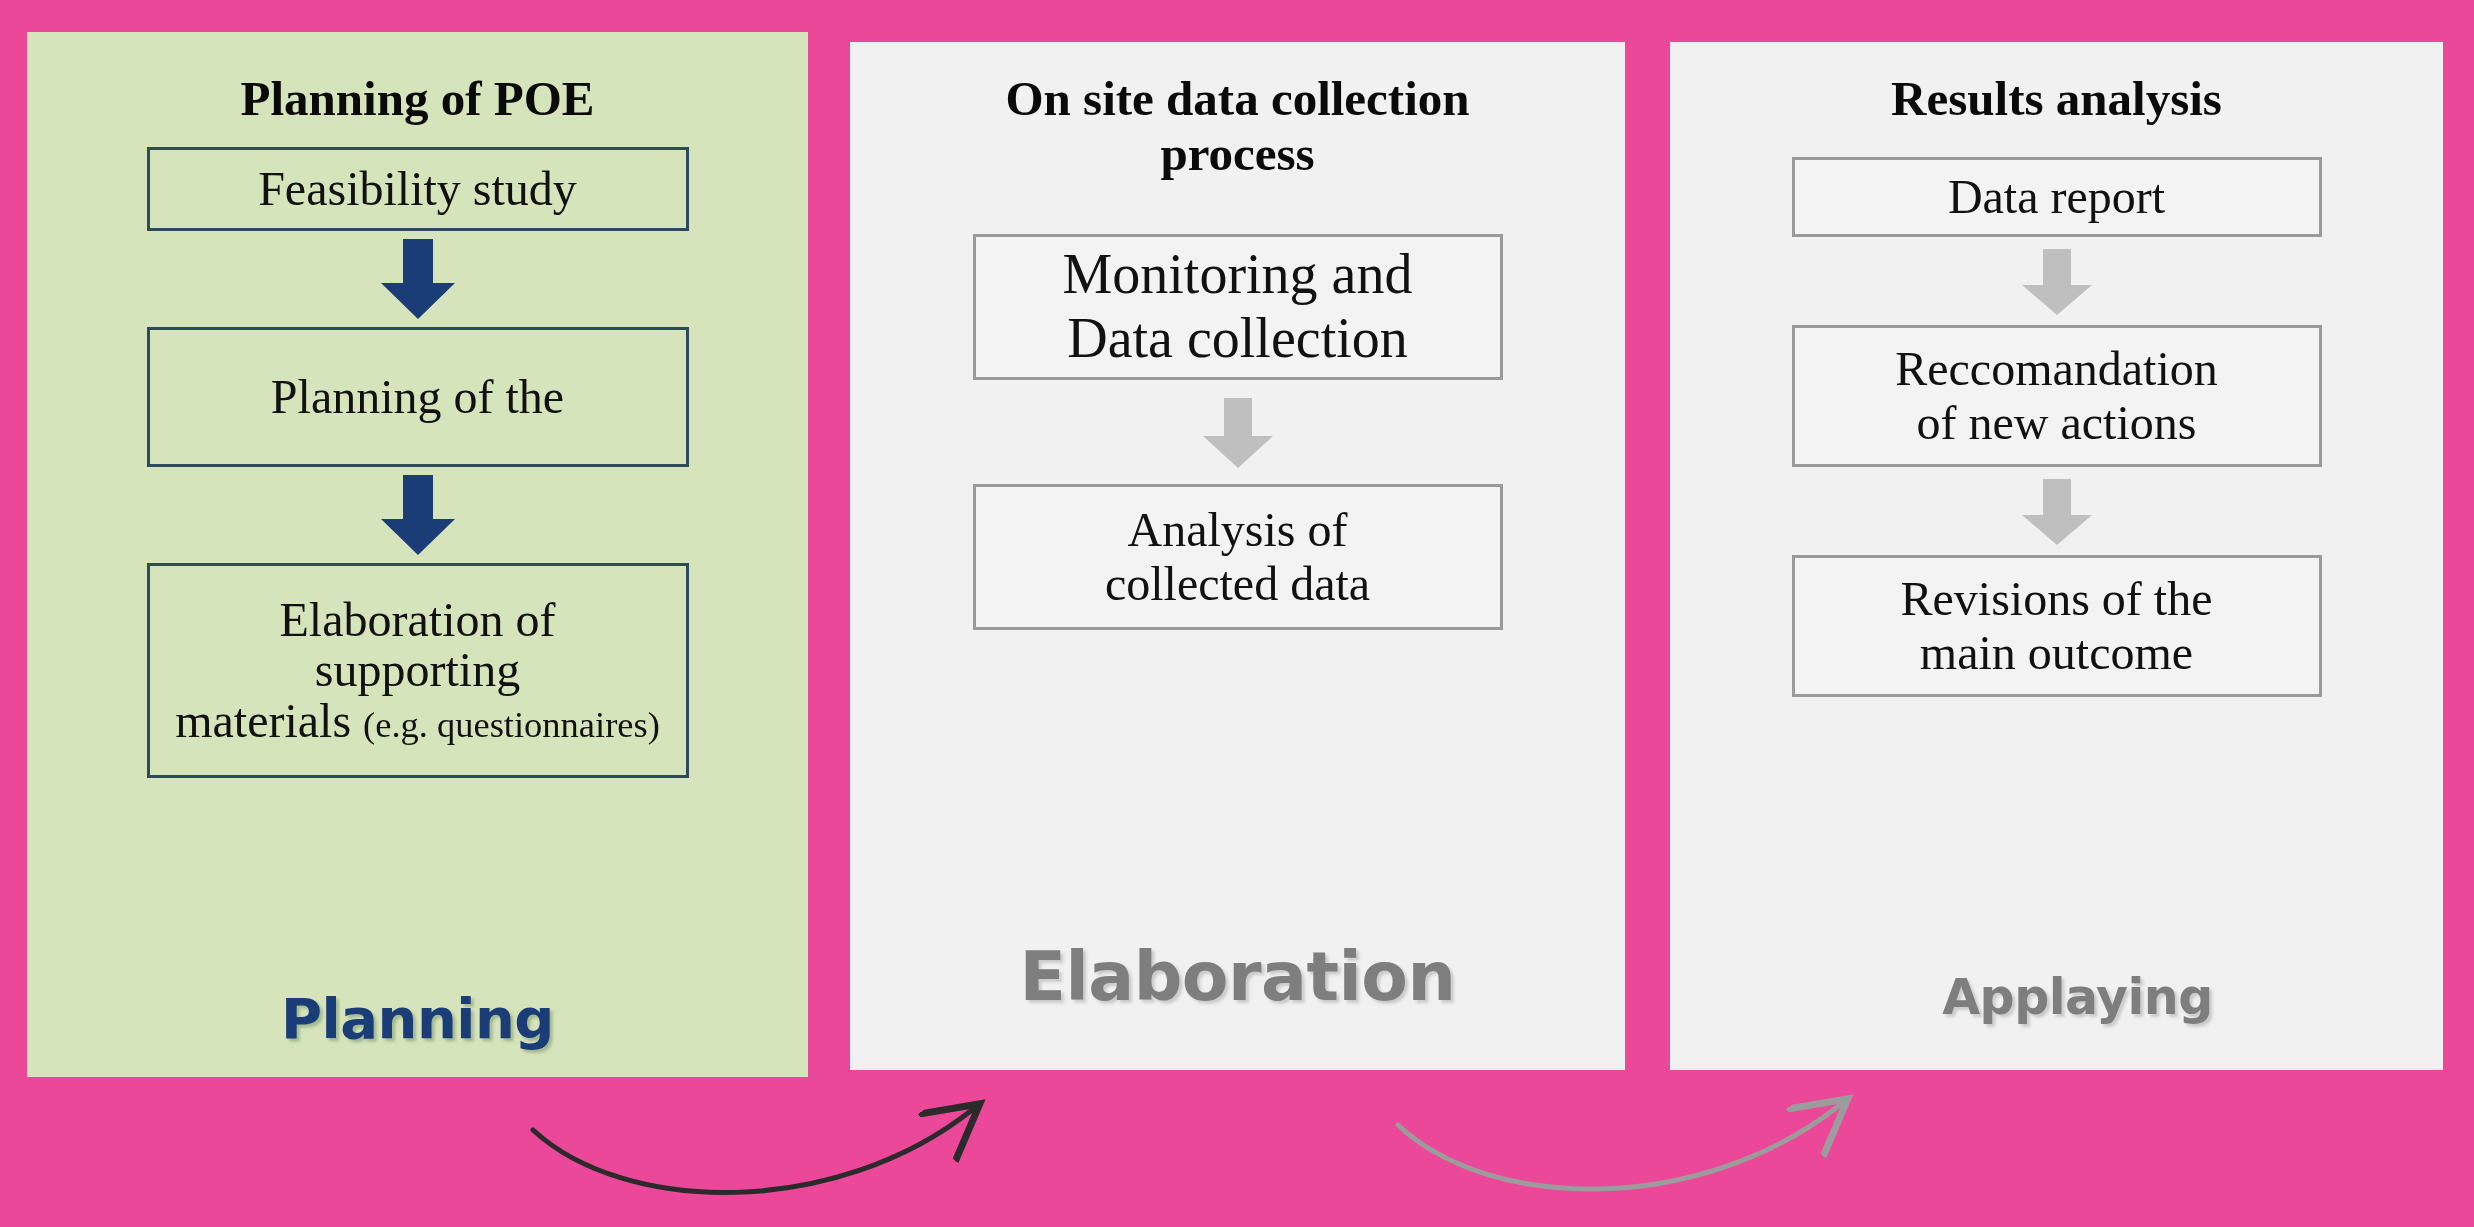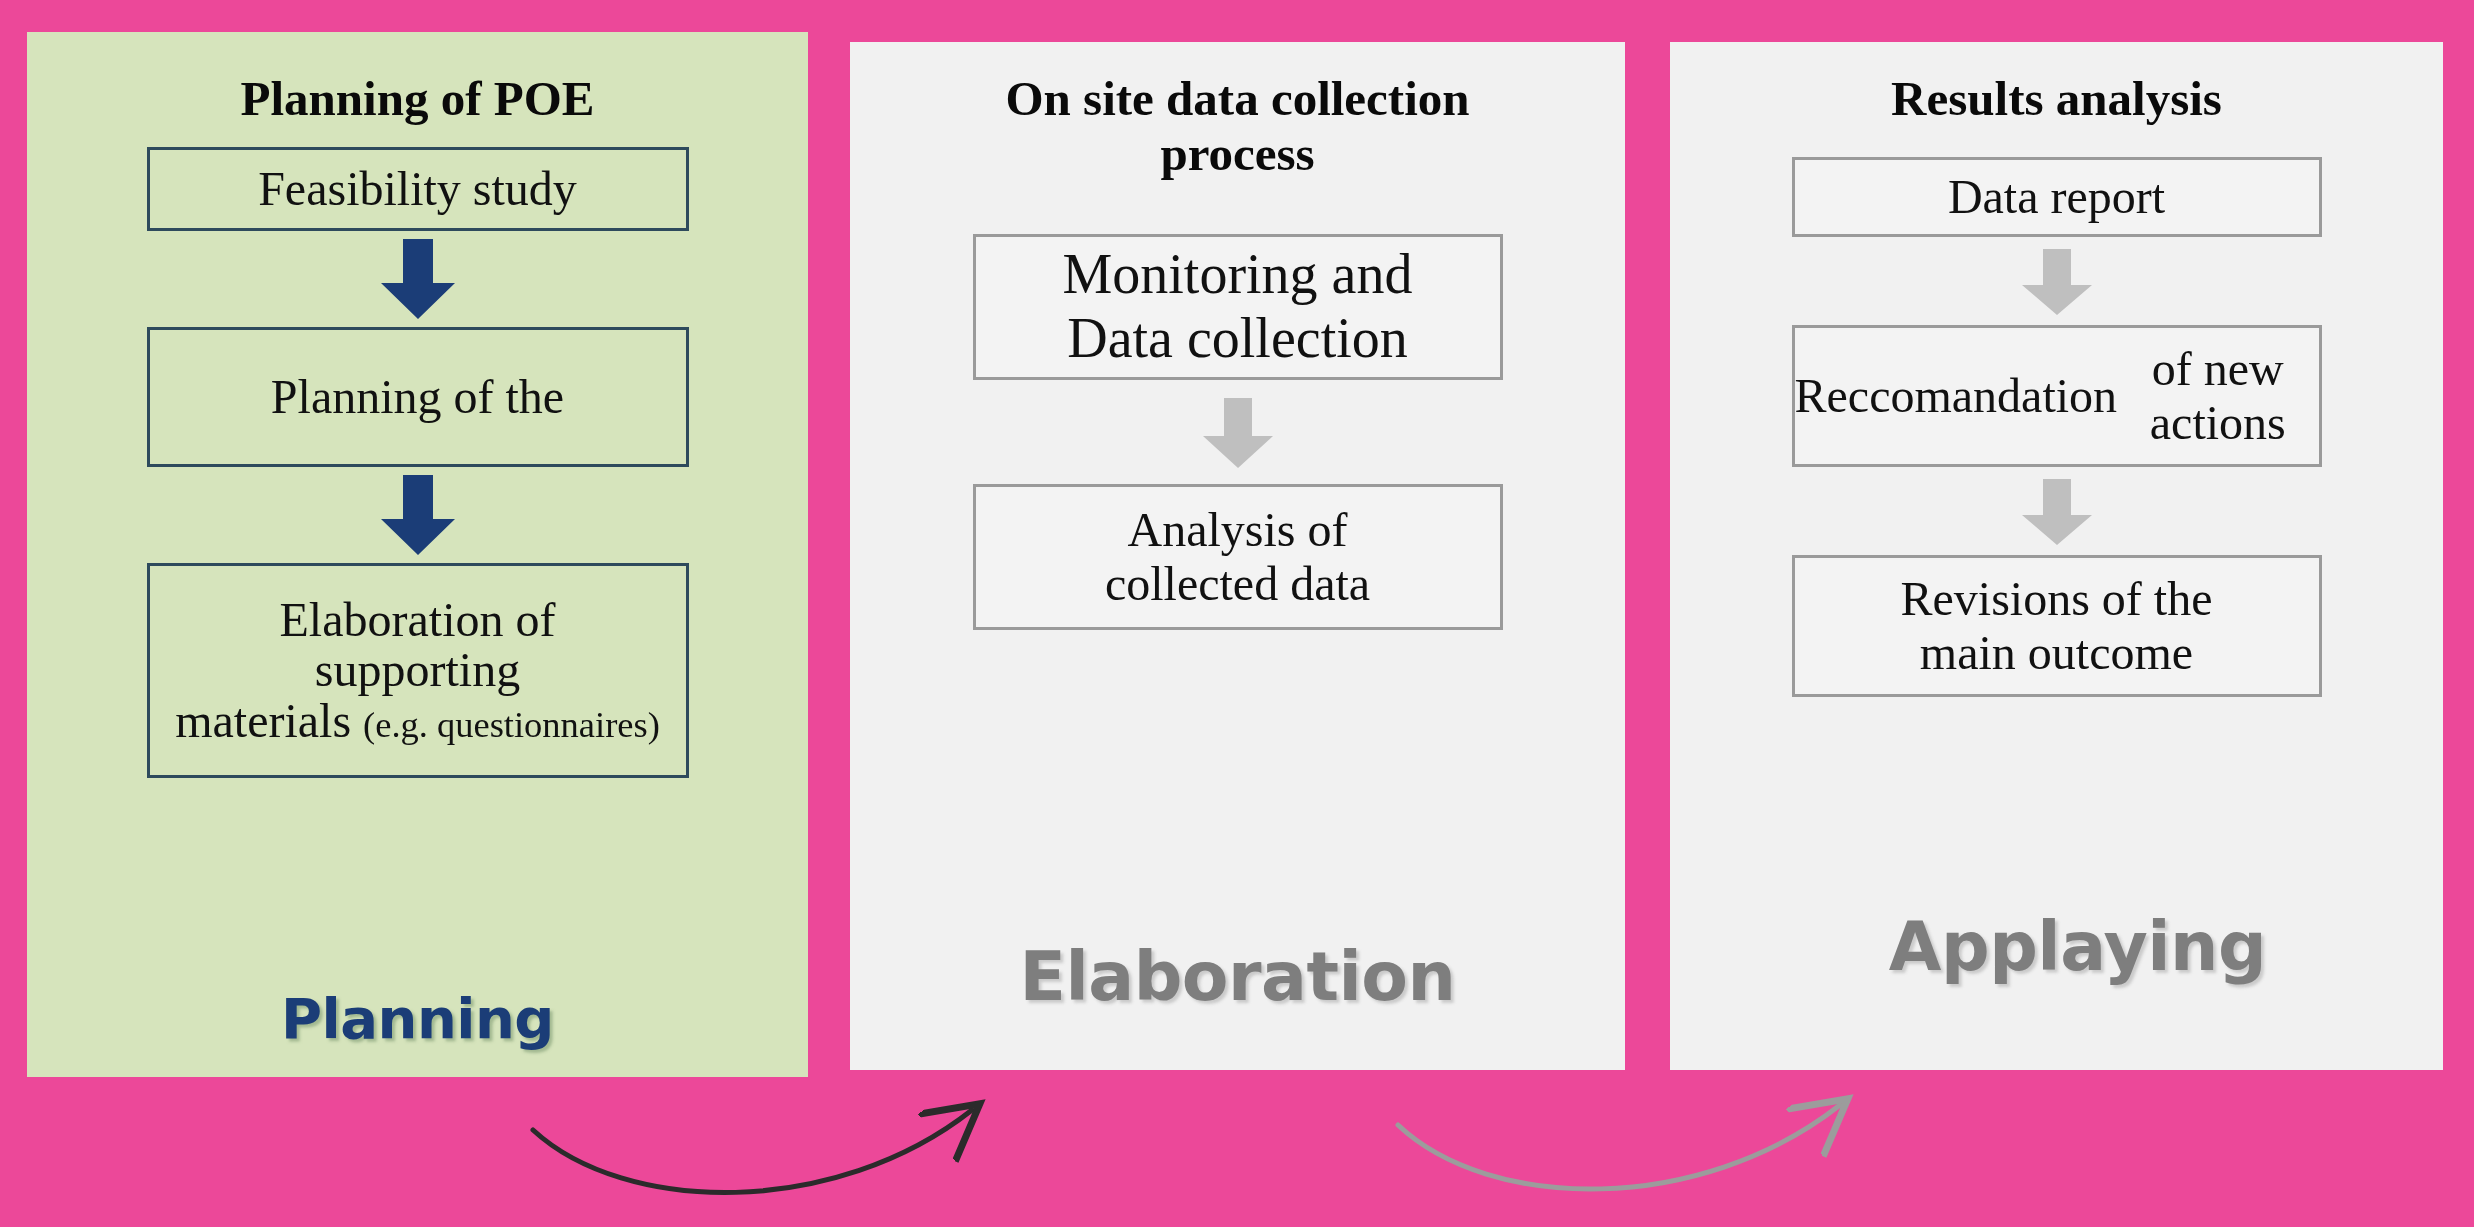--- a/index.html
+++ b/index.html
@@ -160,37 +160,37 @@
     <div class="panel-title" style="font-size:49px; margin-bottom:30px;">Results analysis</div>
 
     <div class="pbox grey-box" style="width:530px; height:80px; font-size:48px;">
       <span>Data report</span>
     </div>
 
     <svg class="varrow" width="90" height="66" viewBox="0 0 90 66" style="margin:12px 0 10px 0;">
       <polygon points="31,0 59,0 59,36 80,36 45,66 10,36 31,36" fill="#BFBFBF"></polygon>
     </svg>
 
-    <div class="pbox grey-box" style="width:530px; height:142px; font-size:48px; flex-direction:row;">
+    <div class="pbox grey-box" style="width:530px; height:142px; font-size:48px; flex-direction:column;">
       <div>Reccomandation</div>
       <div>of new actions</div>
     </div>
 
     <svg class="varrow" width="90" height="66" viewBox="0 0 90 66" style="margin:12px 0 10px 0;">
       <polygon points="31,0 59,0 59,36 80,36 45,66 10,36 31,36" fill="#BFBFBF"></polygon>
     </svg>
 
     <div class="pbox grey-box" style="width:530px; height:142px; font-size:48px; flex-direction:column;">
       <div>Revisions of the</div>
       <div>main outcome</div>
     </div>
 
     <div class="spacer"></div>
 
-    <div class="stage-label grey-stage" style="font-size:68px; margin-bottom:84px;padding-left:42px;">Applaying</div>
+    <div class="stage-label grey-stage" style="font-size:49px; margin-bottom:44px;padding-left:42px;">Applaying</div>
   </div>
 
   <svg id="flowcurves" viewBox="0 0 2474 1227">
     <defs>
       <marker id="headDark" markerWidth="14" markerHeight="14" refX="9" refY="6" orient="auto" markerUnits="strokeWidth">
         <path d="M0,0 L11,6 L0,12" fill="none" stroke="#2B2B2B" stroke-width="1.4"></path>
       </marker>
       <marker id="headLight" markerWidth="14" markerHeight="14" refX="9" refY="6" orient="auto" markerUnits="strokeWidth">
         <path d="M0,0 L11,6 L0,12" fill="none" stroke="#9C9C9C" stroke-width="1.4"></path>
       </marker>

